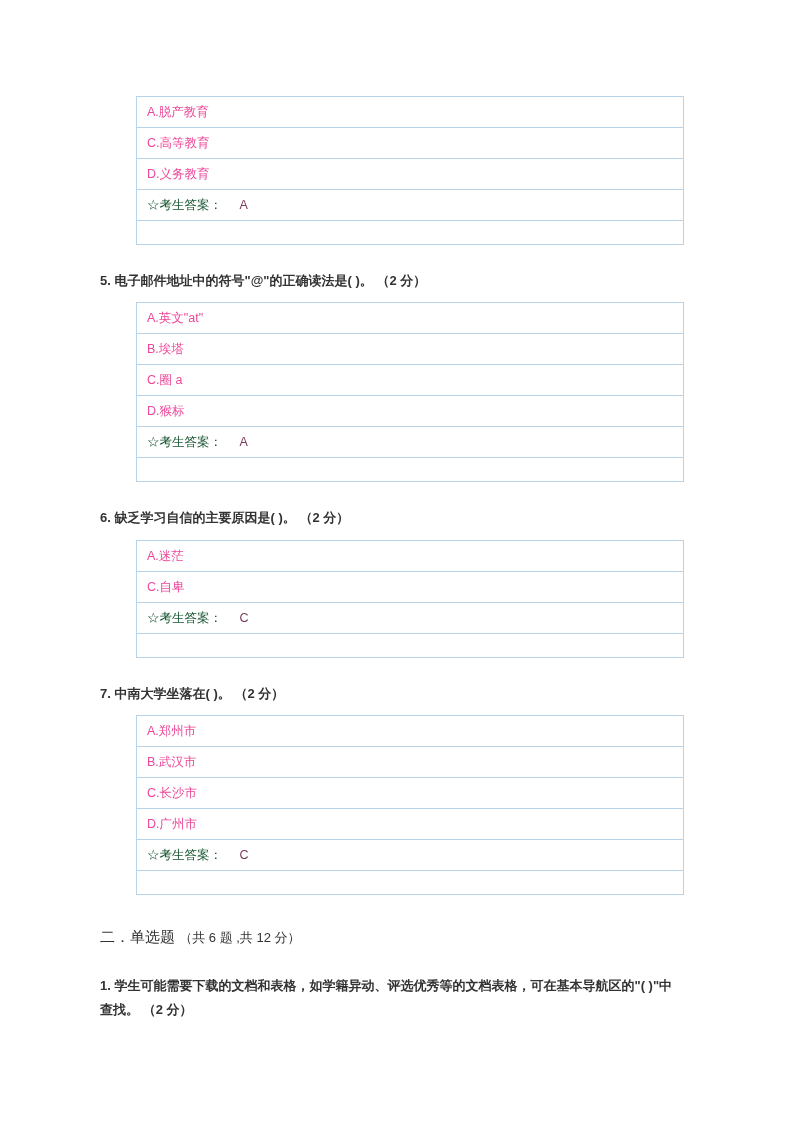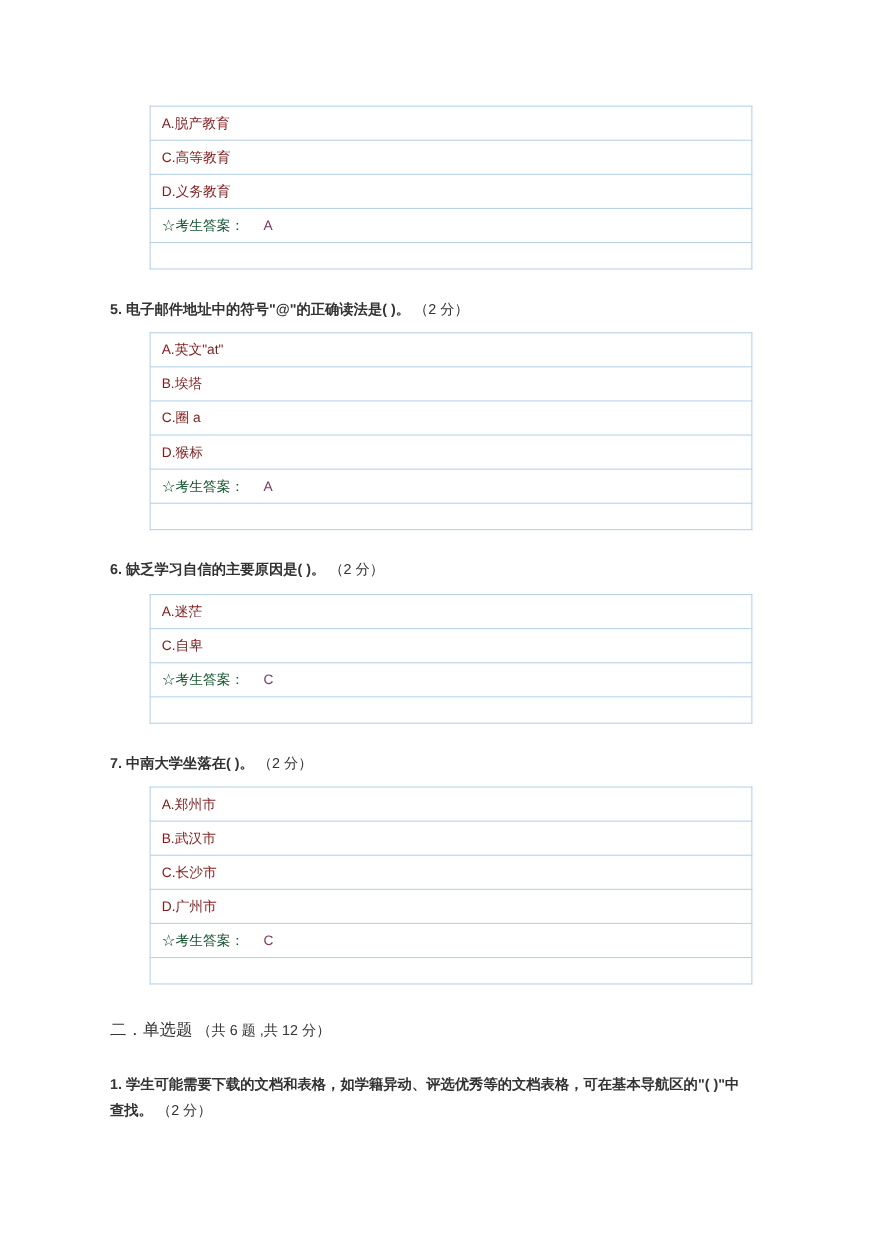--- a/index.html
+++ b/index.html
@@ -19,21 +19,21 @@
     .options-table {
       border-collapse: collapse;
       width: 100%;
       margin-left: 36px;
       margin-bottom: 4px;
     }
     .options-table td {
       border: 1px solid #b8d3e8;
       padding: 5px 8px 5px 10px;
       font-size: 12.5px;
-      color: #7f1d1d;
+      color: #ec4899;
       line-height: 1.6;
     }
     .answer-row td {
       color: #7a3b5e;
     }
     .answer-label {
       color: #14532d;
       margin-right: 14px;
     }
     .answer-value {
@@ -45,21 +45,21 @@
     .question-text {
       font-size: 13px;
       font-weight: bold;
       margin: 24px 0 10px 0;
       line-height: 1.8;
     }
     .question-num {
       font-weight: bold;
     }
     .points {
-      font-weight: normal;
+      font-weight: bold;
     }
     .section-header {
       font-size: 15px;
       margin: 28px 0 14px 0;
       line-height: 1.8;
     }
     .section-sub {
       font-size: 13px;
       text-align: center;
     }

